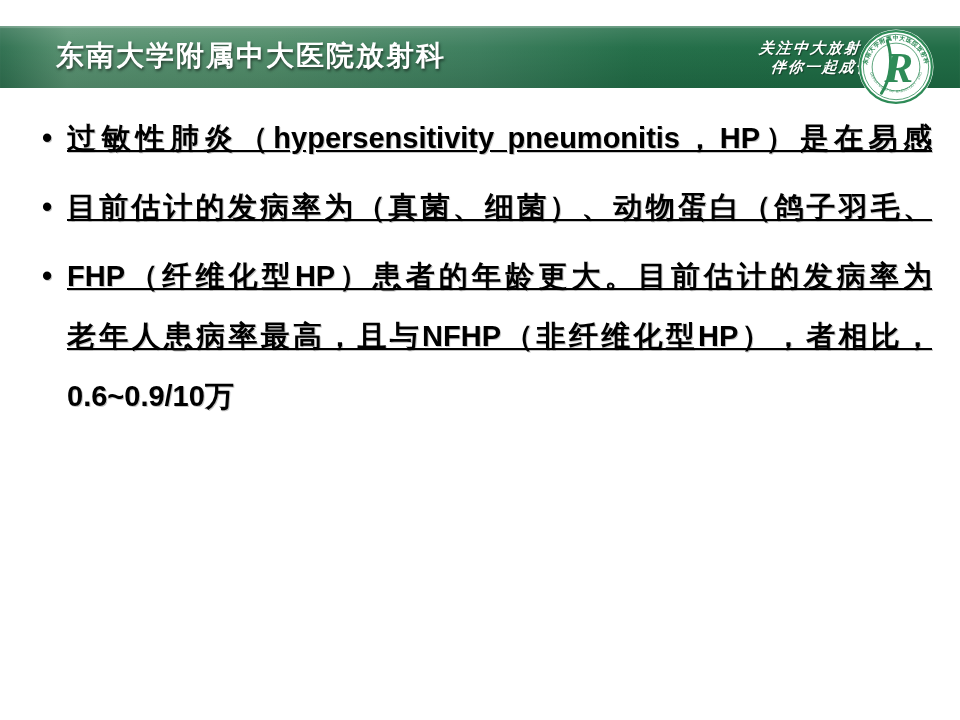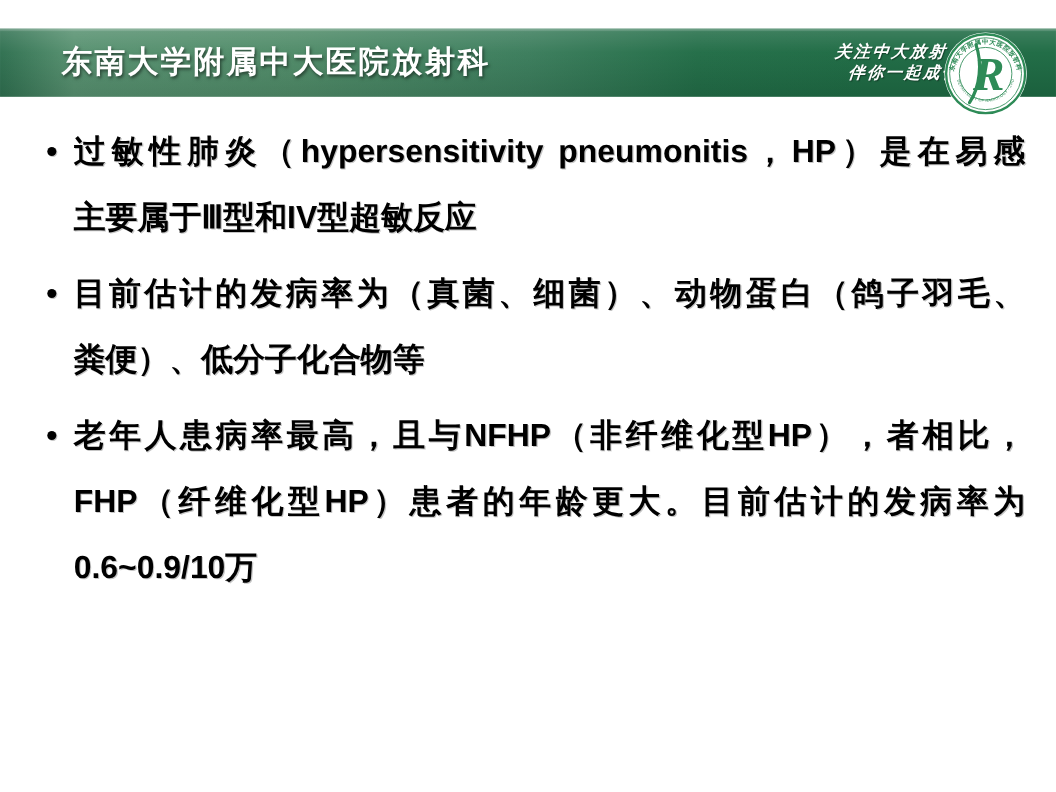--- a/index.html
+++ b/index.html
@@ -53,21 +53,21 @@
     margin: 0 28px 9px 42px;
     padding-left: 25px;
     font-size: 29px; font-weight: bold; color: #000;
     line-height: 60px;
     text-shadow: 1px 1px 0 rgba(150,150,150,0.55);
   }
   .bullet .marker {
     position: absolute; left: 0; top: 0;
     font-size: 29px; line-height: 60px;
   }
-  .bullet .jl { text-align: justify; text-align-last: justify; }
+  .bullet .jl { text-align: justify; text-align-last: justify; text-decoration: underline; }
   .bullet .ll { text-align: left; }
 </style>
 </head>
 <body>
 
 <div class="slide">
 
   <div class="header">
     <div class="header-title">东南大学附属中大医院放射科</div>
     <div class="slogan">
@@ -98,32 +98,30 @@
   </div>
 
   <div class="content">
     <h1 class="page-title">概述</h1>
 
     <div class="bullets">
 
       <div class="bullet">
         <span class="marker">•</span>
         <div class="jl">过敏性肺炎（hypersensitivity pneumonitis，HP）是在易感</div>
-        <div class="ll">主要属于Ⅲ型和IV型超敏反应</div>
       </div>
 
       <div class="bullet">
         <span class="marker">•</span>
         <div class="jl">目前估计的发病率为（真菌、细菌）、动物蛋白（鸽子羽毛、</div>
-        <div class="ll">粪便）、低分子化合物等</div>
       </div>
 
       <div class="bullet">
         <span class="marker">•</span>
+        <div class="jl">FHP（纤维化型HP）患者的年龄更大。目前估计的发病率为</div>
         <div class="jl">老年人患病率最高，且与NFHP（非纤维化型HP），者相比，</div>
-        <div class="jl">FHP（纤维化型HP）患者的年龄更大。目前估计的发病率为</div>
         <div class="ll">0.6~0.9/10万</div>
       </div>
 
     </div>
   </div>
 
 </div>
 
 </body></html>

